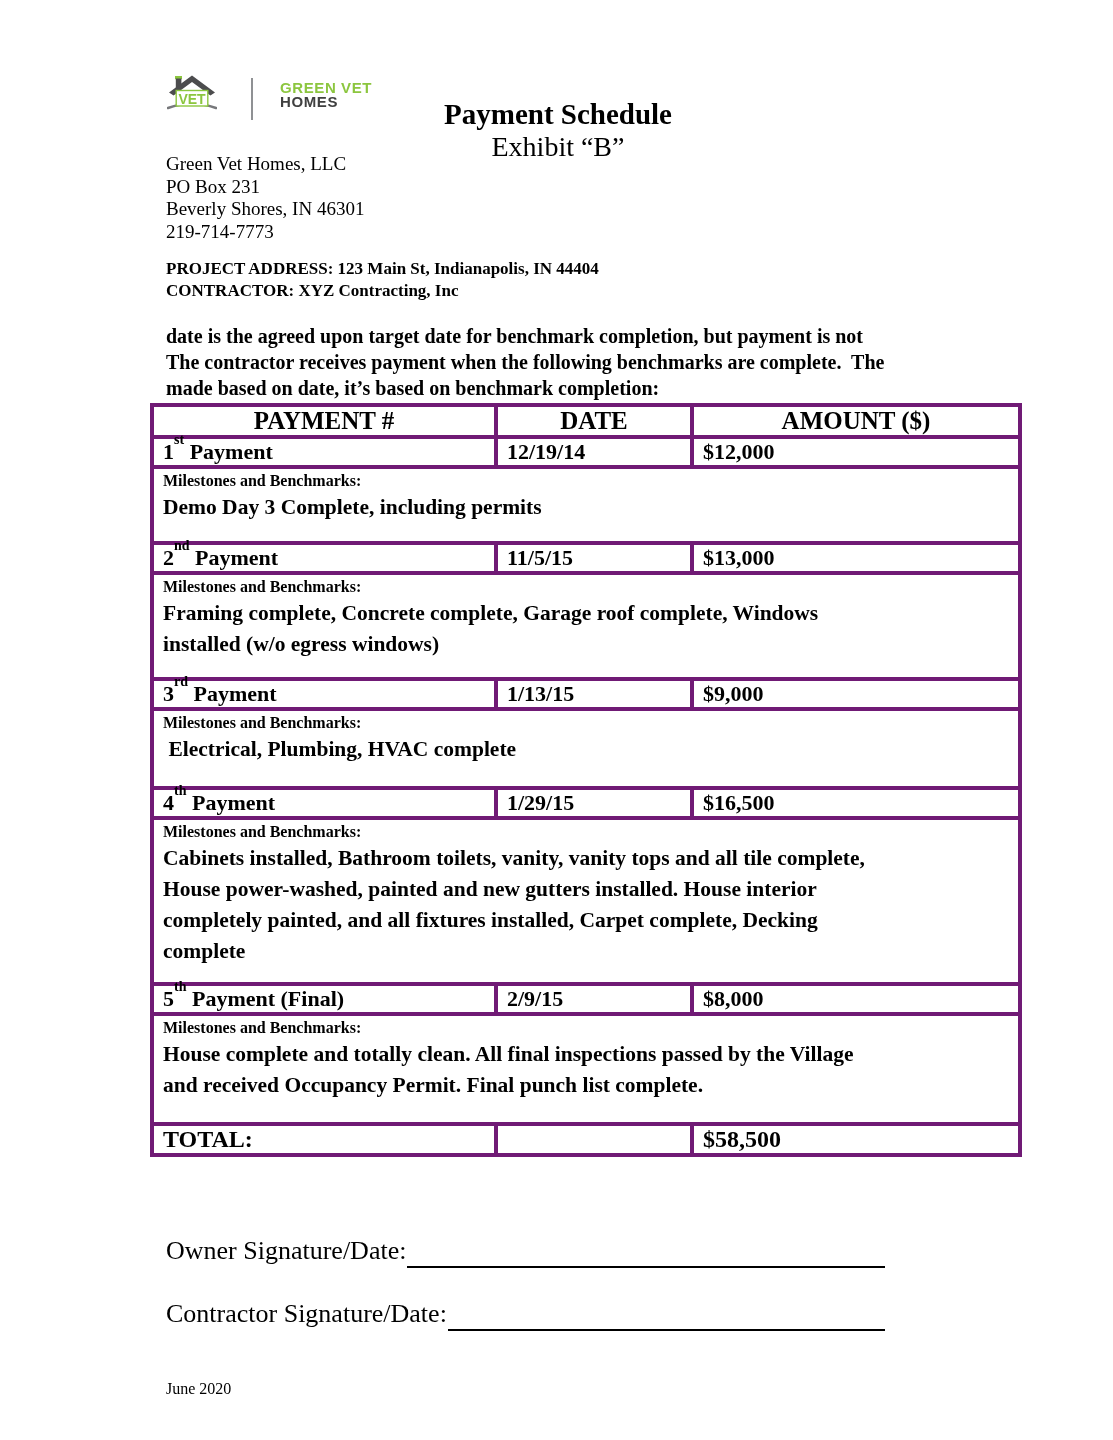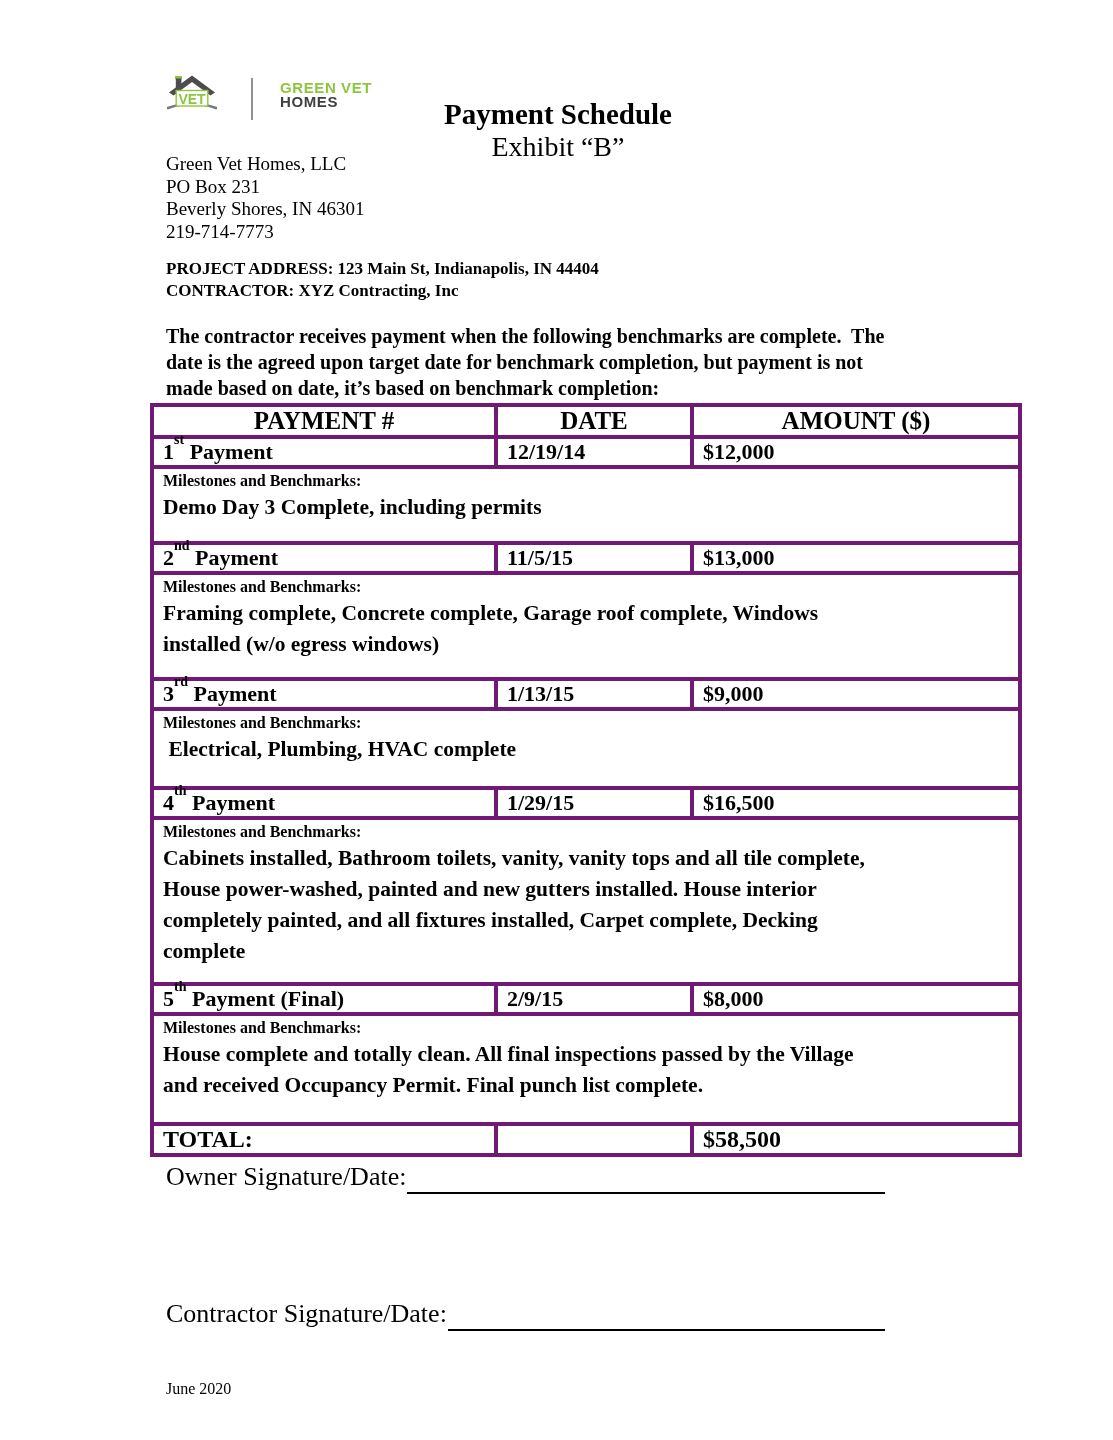--- a/index.html
+++ b/index.html
@@ -50,21 +50,21 @@
   td.msh-0 { height:76px; }
   td.msh-1 { height:106px; }
   td.msh-2 { height:79px; }
   td.msh-3 { height:166px; }
   td.msh-4 { height:110px; }
   tr.total td { font-size:24px; font-weight:bold; height:30px; padding:0 4px 0 9px; vertical-align:middle; }
 
   
   .sig { position:absolute; left:166px; width:719px; height:34px; display:flex;
          font-size:26px; line-height:34px; }
-  .sig-owner { top:1160px; }
+  .sig-owner { top:1234px; }
   .sig-contractor { top:1297px; }
   .sig .sig-label { white-space:nowrap; }
   .sig .sig-line { flex:1; border-bottom:2px solid #000; margin-left:1px; }
   .doc-footer { position:absolute; left:166px; top:1380px; font-size:16px; }
 </style>
 </head>
 <body>
 
 <div class="page">
 
@@ -95,22 +95,22 @@
     <div>Beverly Shores, IN 46301</div>
     <div>219-714-7773</div>
   </div>
 
   <div class="project">
     <div>PROJECT ADDRESS: 123 Main St, Indianapolis, IN 44404</div>
     <div>CONTRACTOR: XYZ Contracting, Inc</div>
   </div>
 
   <div class="intro">
+    <div>date is the agreed upon target date for benchmark completion, but payment is not</div>
     <div>The contractor receives payment when the following benchmarks are complete.  The</div>
-    <div>date is the agreed upon target date for benchmark completion, but payment is not</div>
     <div>made based on date, it’s based on benchmark completion:</div>
   </div>
 
   <table class="pay-table">
     <colgroup>
         <col class="c1">
         <col class="c2">
         <col class="c3">
       </colgroup>
     <thead>

